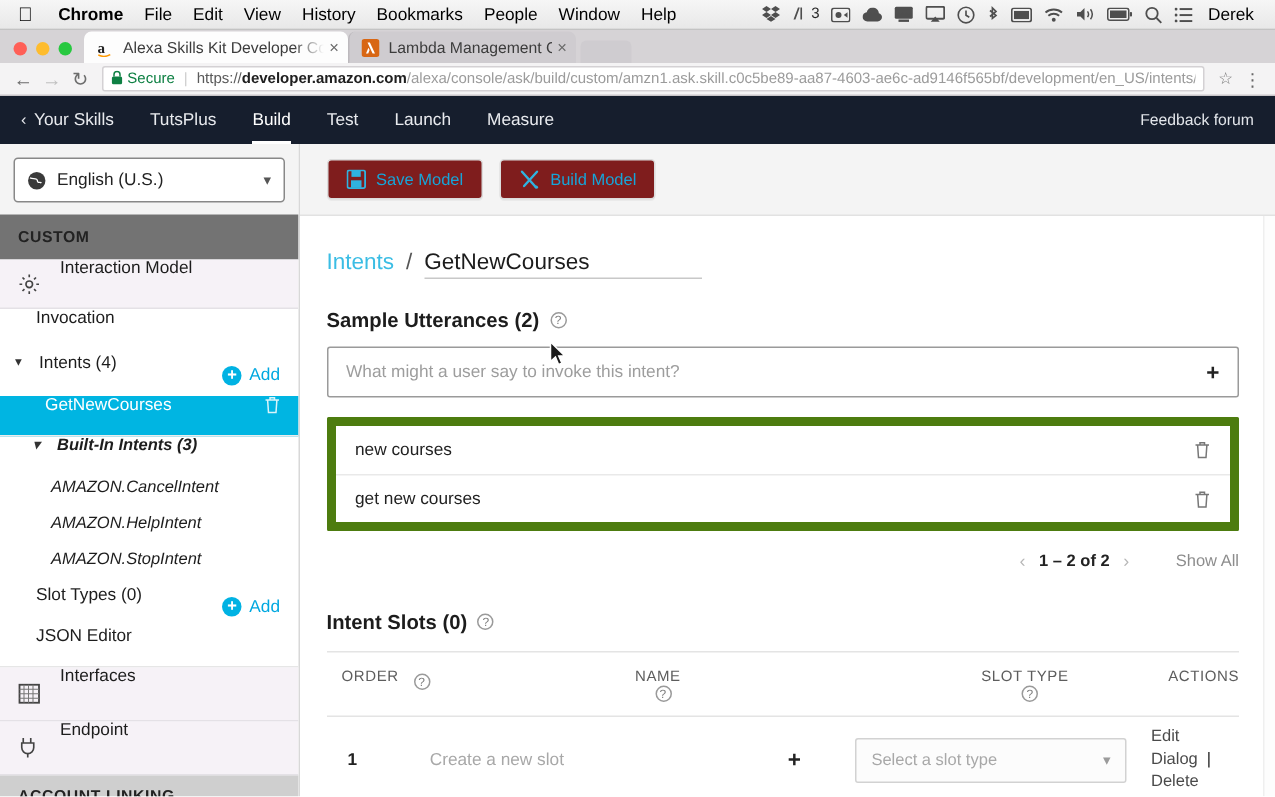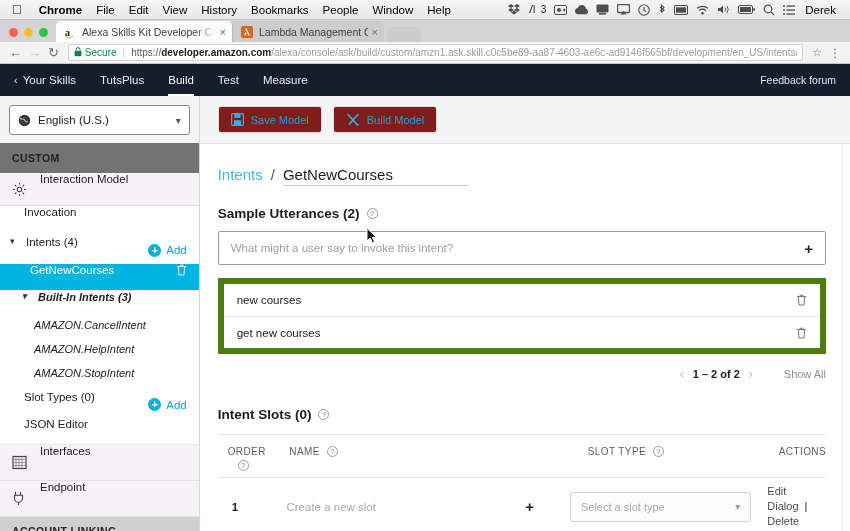--- a/index.html
+++ b/index.html
@@ -189,22 +189,22 @@
   .slots-head { margin-top: 26px; }
   .slot-table { margin-top: 12px; }
   .slot-thead {
     display: flex; align-items: flex-start; border-top: 1px solid #e4e4e4; border-bottom: 1px solid #e4e4e4;
     height: 44px; padding-top: 11px; font-size: 10px; color: #5d5d5d; letter-spacing: .4px;
   }
   .c-order { width: 72px; padding-left: 10px; }
   .c-name  { width: 300px; }
   .c-type  { width: 192px; }
   .c-act   { flex: 1 1 auto; }
-  .col-stack { display: flex; flex-direction: column; align-items: flex-start; }
-  .col-inline { display: flex; align-items: center; }
+  .col-stack { display: flex; flex-direction: row; align-items: flex-start; }
+  .col-inline { display: flex; align-items: center; flex-direction: column; }
   .slot-row { display: flex; align-items: center; height: 58px; border-bottom: 1px solid #e4e4e4; font-size: 11.5px; }
   .slot-row .num { width: 72px; padding-left: 14px; font-weight: bold; color: #222; }
   .slot-row .nm { width: 300px; color: #a8a8a8; display: flex; align-items: center; }
   .slot-row .nm .pl { margin-left: auto; margin-right: 36px; color: #222; font-size: 15px; font-weight: bold; }
   .slot-row .tp { width: 192px; }
   .selbox {
     height: 30px; border: 1px solid #d2d2d2; border-radius: 2px; background: #fcfcfc;
     display: flex; align-items: center; padding: 0 10px; font-size: 11px; color: #a8a8a8;
   }
   .selbox .cv { margin-left: auto; color: #9b9b9b; font-size: 10px; }
@@ -377,20 +377,21 @@
   </div>
 
   <div class="alexanav">
     <div class="nav-item first">
       <span class="chev">‹</span>
       <span>Your Skills</span>
     </div>
     <div class="nav-item">TutsPlus</div>
     <div class="nav-item active">Build</div>
     <div class="nav-item">Test</div>
+    <div class="nav-item">Launch</div>
     <div class="nav-item">Measure</div>
     <div class="right">Feedback forum</div>
   </div>
 
   <div class="body">
 
     <div class="sidebar">
       <div class="langwrap">
         <div class="langsel">
           <span class="globe">

